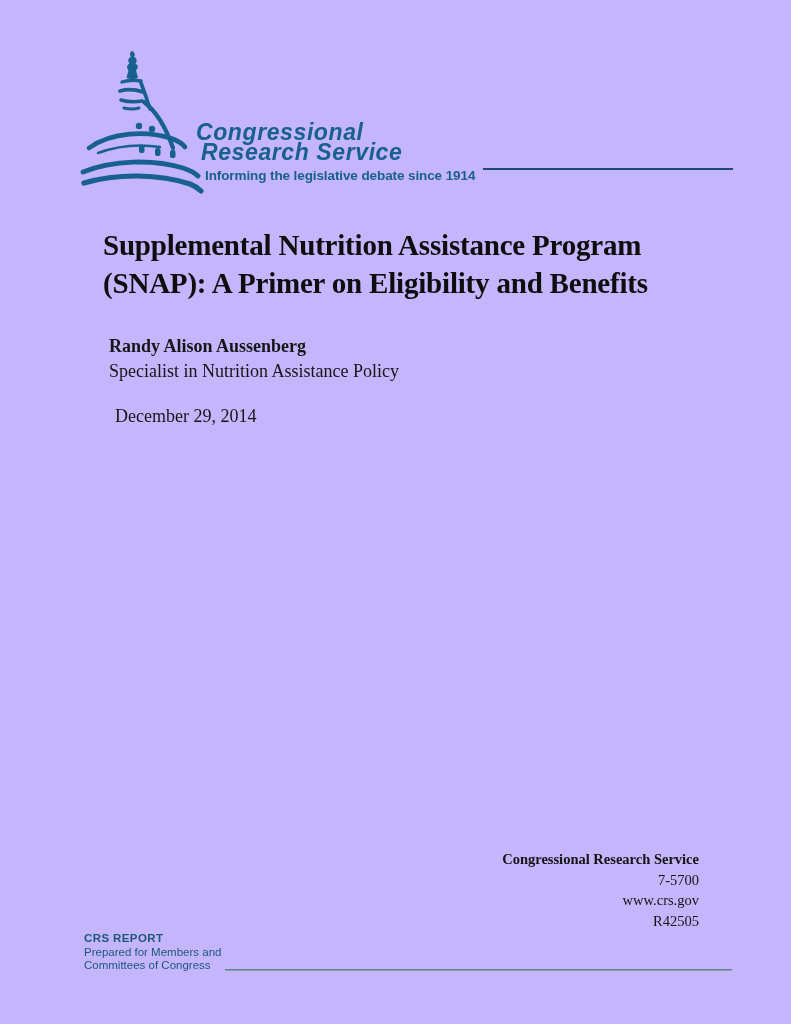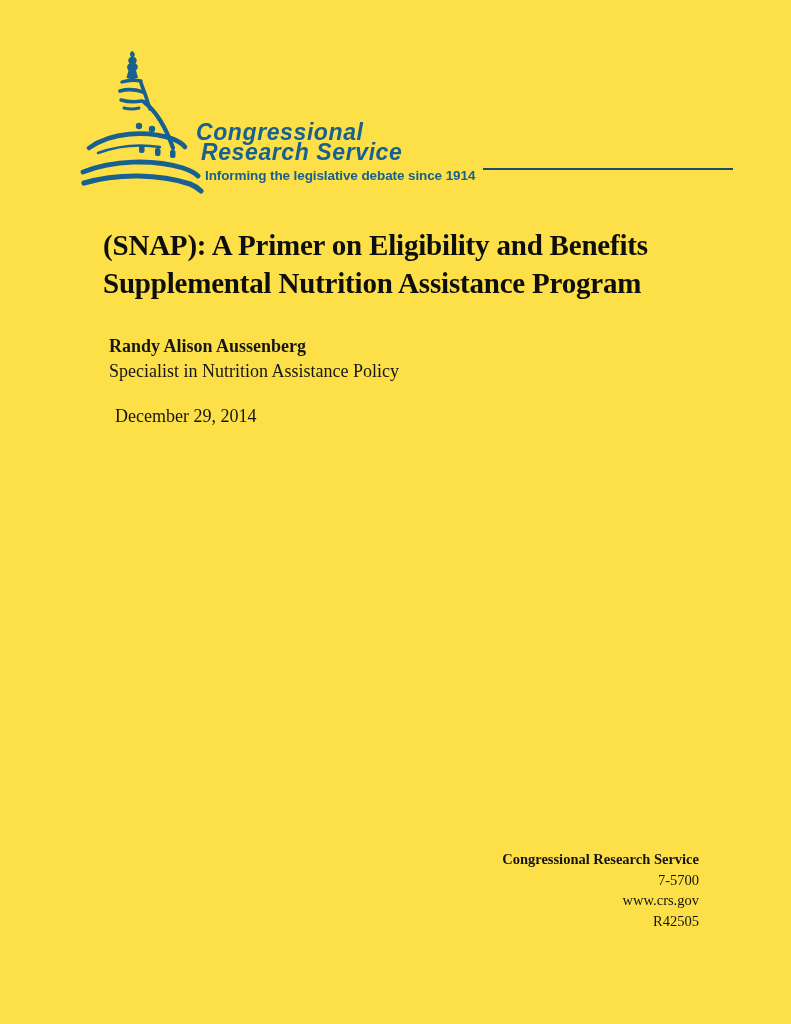--- a/index.html
+++ b/index.html
@@ -1,21 +1,21 @@
 <!DOCTYPE html>
 <html><head>
 <meta charset="utf-8">
 <style>
   * { margin:0; padding:0; box-sizing:border-box; }
   html,body { background:#ffffff; }
   body {
     width:791px; height:1024px; position:relative; overflow:hidden;
     font-family:"Liberation Serif", serif; color:#141414;
   }
-  .page { position:absolute; inset:0; background:#fde047;text-decoration:underline; }
+  .page { position:absolute; inset:0; background:#c4b5fd;text-decoration:underline; }
 
   
   .dome-svg { position:absolute; left:80px; top:46px; width:126px; height:148px; }
 
   .wordmark {
     position:absolute; left:196px; top:122px;
     font-family:"Liberation Sans", sans-serif;
     font-weight:bold; font-style:italic;
     font-size:23px; line-height:20px; letter-spacing:0.6px;
     color:#17608F; white-space:nowrap;
@@ -100,32 +100,40 @@
     <div class="l1">Congressional</div>
     <div class="l2">Research Service</div>
   </div>
 
   <div class="tagline-row">
     <span>Informing the legislative debate since 1914</span>
     <span class="tagline-rule"></span>
   </div>
 
   <h1 class="doc-title">
+    <span style="display:block">Supplemental Nutrition Assistance Program</span>
     <span style="display:block">(SNAP): A Primer on Eligibility and Benefits</span>
-    <span style="display:block">Supplemental Nutrition Assistance Program</span>
   </h1>
 
   <div class="author-block">
     <div class="author-name">Randy Alison Aussenberg</div>
     <div class="author-role">Specialist in Nutrition Assistance Policy</div>
   </div>
 
   <div class="doc-date">December 29, 2014</div>
 
   <div class="footer-right">
     <div class="org">Congressional Research Service</div>
     <div>7-5700</div>
     <div><a href="#">www.crs.gov</a></div>
     <div>R42505</div>
   </div>
 
+  <div class="footer-left">
+    <div class="label">CRS REPORT</div>
+    <div>Prepared for Members and</div>
+    <div class="fl-row">
+      <span>Committees of Congress</span>
+      <span class="fl-rule"></span>
+    </div>
+  </div>
 
 </div>
 
 </body></html>

